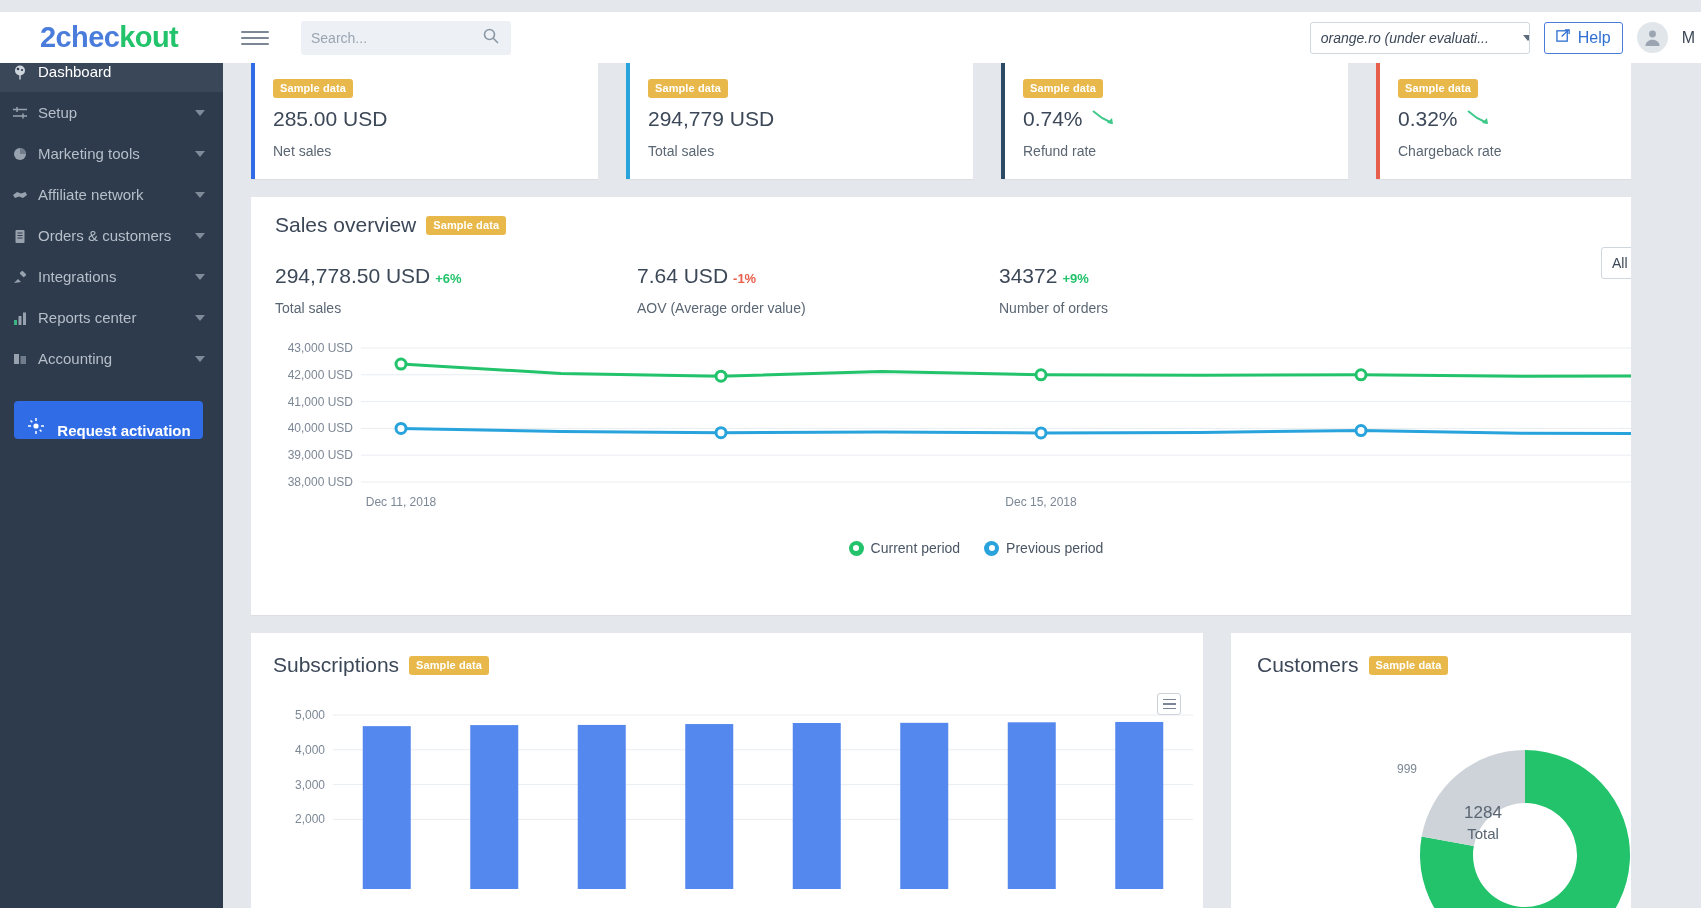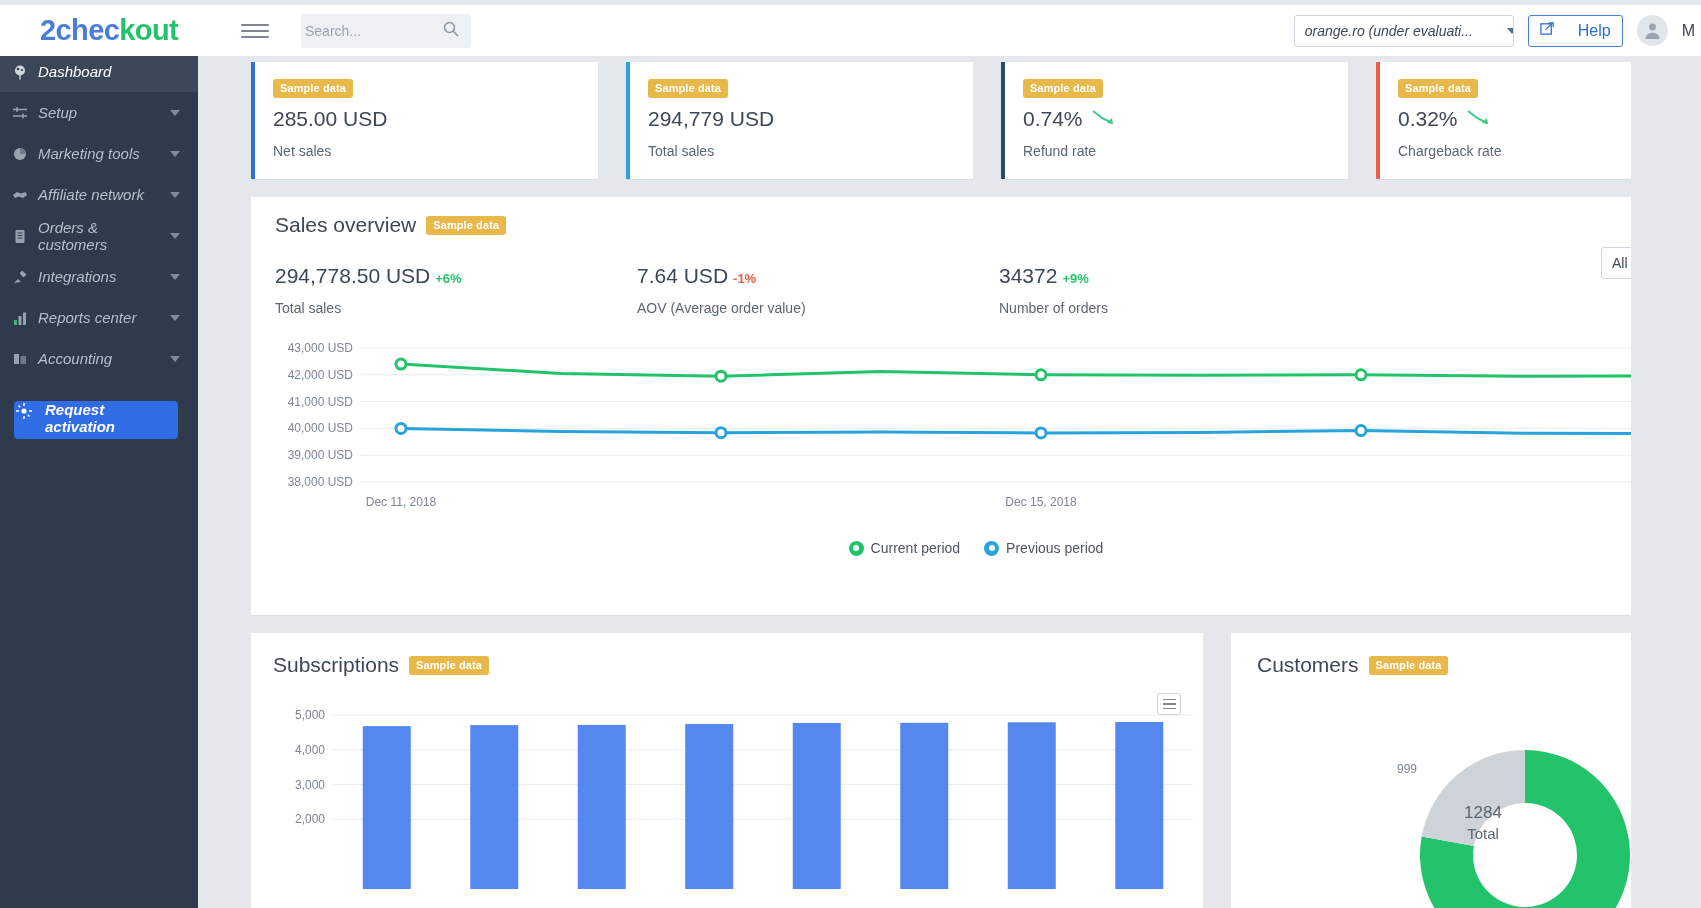--- a/index.html
+++ b/index.html
@@ -6,40 +6,40 @@
   html, body {
     width: 1701px; height: 908px;
     overflow: hidden;
     font-family: "Liberation Sans", sans-serif;
     background: #e4e8ed;
   }
   #app { position: relative; width:1701px; height:908px; }
 
   
   .topbar {
-    position:absolute; top:5px; left:0; width:1701px; height:51px;
+    position:absolute; top:12px; left:0; width:1701px; height:51px;
     background:#ffffff; display:flex; align-items:center;
     z-index: 20;
   }
   .logo {
     width:223px; font-size:29px; font-weight:bold; letter-spacing:-0.6px;
     padding-left:40px; user-select:none;
   }
   .logo .b { color:#4a7ddb; }
   .logo .g { color:#22c36b; }
 
   .hamburger { width:36px; margin-left:18px; display:flex; flex-direction:column; gap:4px; cursor:pointer;}
   .hamburger span { display:block; height:2px; background:#7b8794; border-radius:1px; }
   .hamburger span:nth-child(1){ width:28px; }
   .hamburger span:nth-child(2){ width:28px; }
   .hamburger span:nth-child(3){ width:28px; }
 
   .searchbox {
-    margin-left:24px; width:170px; height:34px; background:#edf0f4;
-    border-radius:3px; display:flex; align-items:center; padding:0 4px;
+    margin-left:24px; width:210px; height:34px; background:#edf0f4;
+    border-radius:3px; display:flex; align-items:center; padding:0 10px;
     position:relative;
   }
   .searchbox input {
     border:none; outline:none; background:transparent; width:100%;
     font-size:14px; color:#3c4858; font-family:"Liberation Sans", sans-serif;
   }
   .searchbox input::placeholder { color:#9aa5b1; }
   .search-ico { position:absolute; right:12px; color:#8a97a5; }
 
   .topbar-right {
@@ -48,50 +48,49 @@
   }
   .acct-select {
     width:220px; height:32px; border:1px solid #cfd6de; border-radius:3px;
     background:#fff; display:flex; align-items:center; justify-content:space-between;
     padding:0 10px; font-style:italic; font-size:14px; color:#3c4858; cursor:pointer;
     white-space:nowrap; overflow:hidden;gap:34px;
   }
   .caret { width:0;height:0;border-left:5px solid transparent;border-right:5px solid transparent;border-top:6px solid #5b6b7c; }
   .help-btn {
     height:32px; border:1px solid #4a7ddb; border-radius:3px; color:#2f6fd0;
-    display:flex; align-items:center; gap:23px; padding:6px 11px; font-size:16px; cursor:pointer; background:#fff;
+    display:flex; align-items:center; gap:7px; padding:6px 11px; font-size:16px; cursor:pointer; background:#fff;
   }
   .avatar {
     width:31px;height:31px;border-radius:50%;background:#e1e6eb;
     display:flex;align-items:center;justify-content:center;
   }
   .avatar svg { fill:#9aa5b1; }
   .uname { font-size:16px; color:#3c4858; }
 
   
   .sidebar {
-    position:absolute; top:51px; left:0; width:198px; height:857px;
+    position:absolute; top:51px; left:0; width:223px; height:857px;
     background:#2e3b4c;
-    font-style:italic;
   }
   .nav-item {
     height:41px; display:flex; align-items:center; padding-left:12px;
     color:#b6bfca; font-size:15px; cursor:pointer; position:relative;
   }
   .nav-item.active { background:#3a4759; color:#ffffff; }
   .nav-item .nico { width:26px; display:flex; align-items:center; justify-content:flex-start; opacity:.85; }
   .nav-item .nlabel { flex:1; }
   .nav-caret {
     width:0;height:0;border-left:5px solid transparent;border-right:5px solid transparent;
     border-top:6px solid #7f8b99; margin-right:18px;
   }
   .activation-wrap { padding:22px 20px 0 14px; }
   .activation-btn {
     height:38px; background:#2f6ce5; border-radius:4px; color:#fff;
-    display:flex; align-items:flex-start; justify-content:center; gap:11px;
+    display:flex; align-items:flex-end; justify-content:center; gap:11px;
     font-size:15px; font-weight:bold; cursor:pointer;
   }
 
   
   .content { position:absolute; top:51px; left:223px; width:1408px; height:857px; overflow:hidden; }
 
   
   .kpi-row { display:flex; gap:28px; padding:11px 0 0 28px; }
   .kpi-card {
     width:347px; height:117px; background:#fff; border-left:4px solid #2f6ce5;

